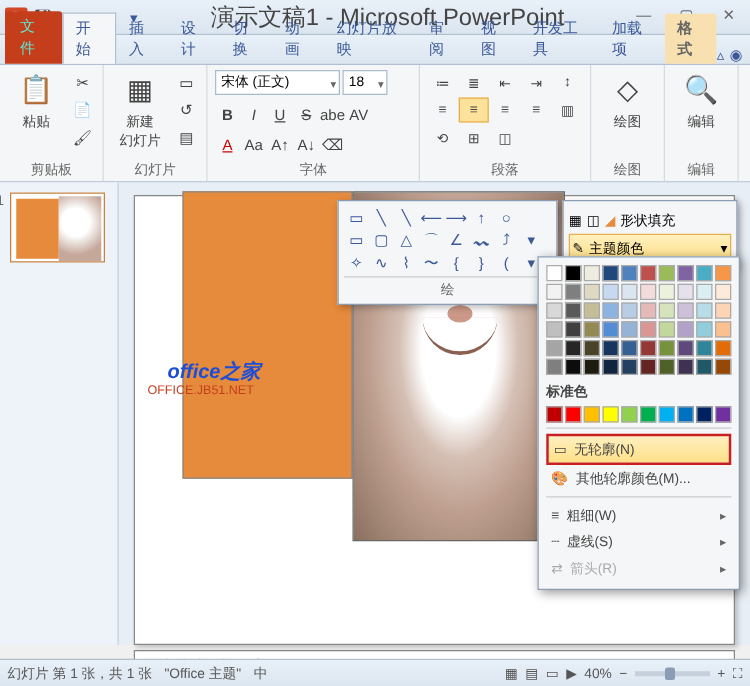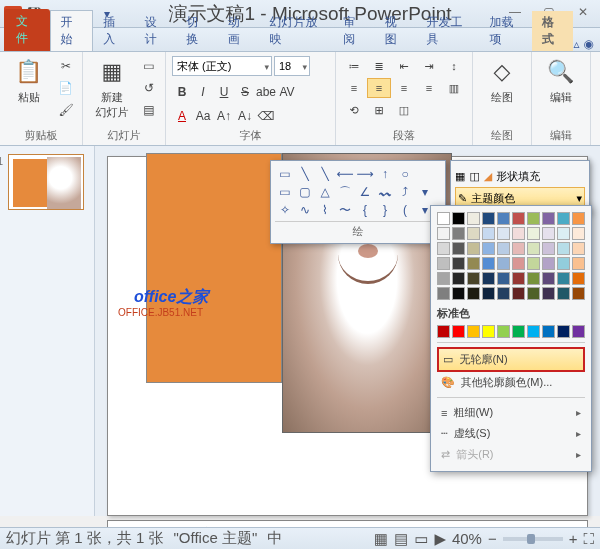--- a/index.html
+++ b/index.html
@@ -73,21 +73,21 @@
 .color-row { display: flex; gap: 2px; margin-bottom: 2px; }
 .swatch { width: 13px; height: 13px; border: 1px solid #aaa; }
 .cp-sep { height: 1px; background: #ccc; margin: 4px 0; }
 .cp-item { display: flex; align-items: center; gap: 6px; padding: 3px 4px; font-size: 11px; color: #444; }
 .cp-item.highlight { background: linear-gradient(#fff0c0, #ffe088); border: 2px solid #c82020; }
 .cp-item .arrow { margin-left: auto; font-size: 10px; color: #666; }
 .cp-item.disabled { color: #aaa; }
 
 
 .notes { margin: 4px 12px 0 107px; height: 28px; background: #fff; border: 1px solid #888; padding: 4px 8px; font-size: 12px; color: #888; }
-.statusbar { position: absolute; bottom: 0; left: 0; right: 0; height: 22px; background: linear-gradient(#e8f0f8, #dce6f0); border-top: 1px solid #b0c0d0; display: flex; align-items: center; padding: 0 6px; font-size: 15px; color: #555; gap: 10px; }
+.statusbar { position: absolute; bottom: 0; left: 0; right: 0; height: 22px; background: linear-gradient(#e8f0f8, #dce6f0); border-top: 1px solid #b0c0d0; display: flex; align-items: center; padding: 0 6px; font-size: 11px; color: #555; gap: 10px; }
 .status-right { margin-left: auto; display: flex; align-items: center; gap: 6px; }
 .zoom-slider { width: 60px; height: 4px; background: #c5d0dc; position: relative; }
 .zoom-slider::after { content: ""; position: absolute; left: 24px; top: -3px; width: 8px; height: 10px; background: #8a9db5; border-radius: 2px; }
 </style>
 </head>
 <body>
 
 <div class="titlebar">
   <div class="qat">
     <div class="app-icon">P</div>

